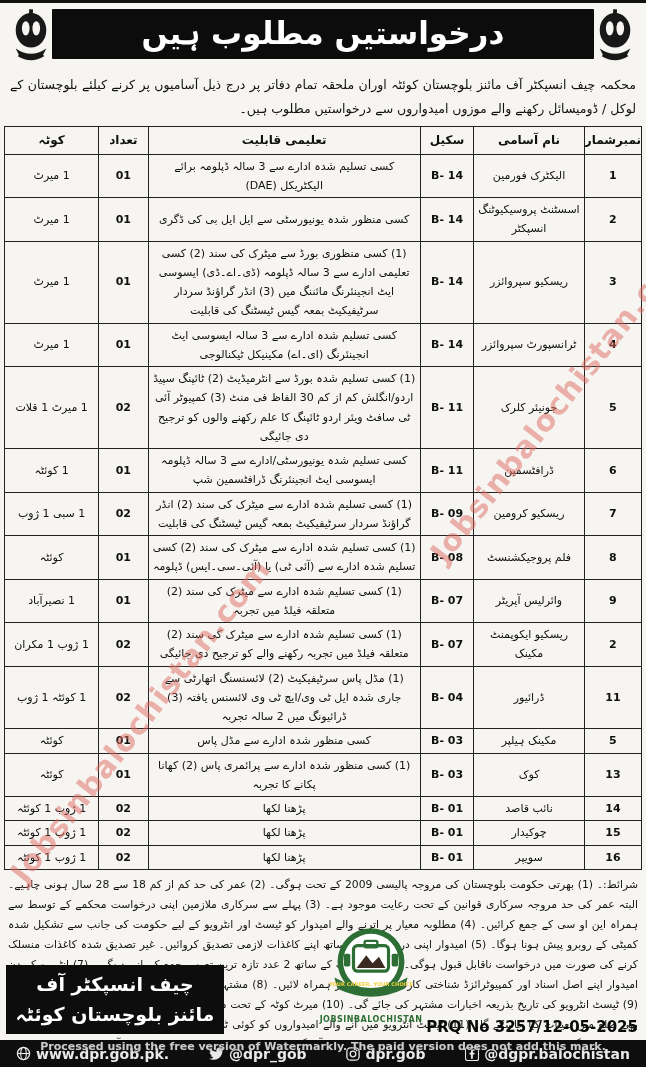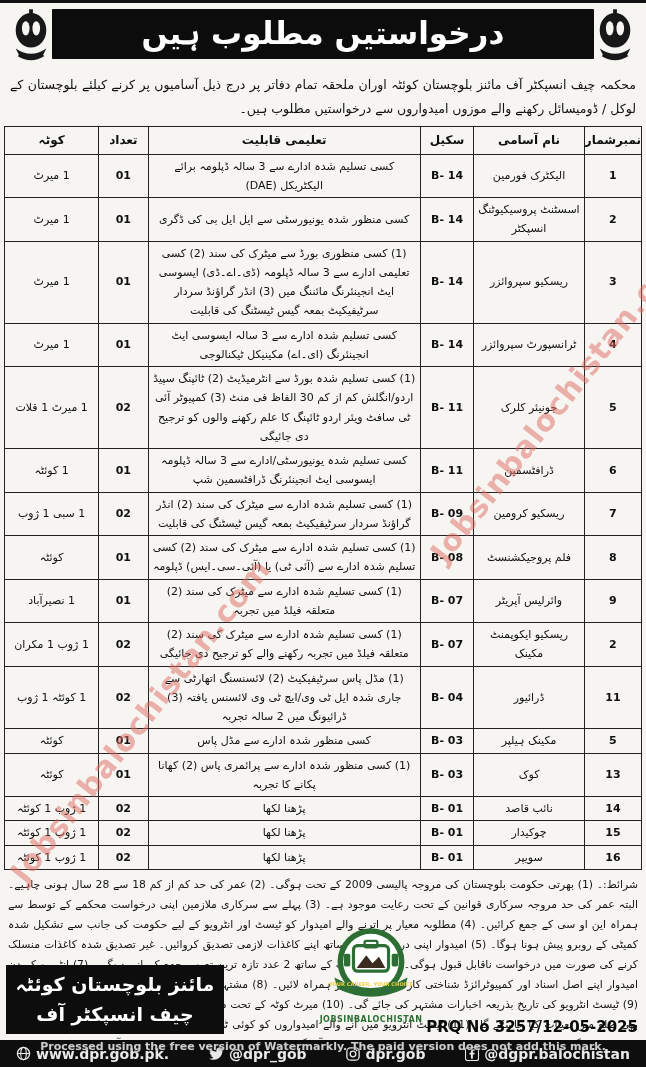--- a/index.html
+++ b/index.html
@@ -260,22 +260,22 @@
           <td class="cell-count">02</td>
           <td class="cell-quota">1 ژوب 1 کوئٹہ</td>
         </tr>
       </tbody>
   </table>
 
   <div class="conditions">شرائط:۔ (1) بھرتی حکومت بلوچستان کی مروجہ پالیسی 2009 کے تحت ہوگی۔ (2) عمر کی حد کم از کم 18 سے 28 سال ہونی چاہیے۔ البتہ عمر کی حد مروجہ سرکاری قوانین کے تحت رعایت موجود ہے۔ (3) پہلے سے سرکاری ملازمین اپنی درخواست محکمے کے توسط سے ہمراہ این او سی کے جمع کرائیں۔ (4) مطلوبہ معیار پر اترنے والے امیدوار کو ٹیسٹ اور انٹرویو کے لیے حکومت کی جانب سے تشکیل شدہ کمیٹی کے روبرو پیش ہونا ہوگا۔ (5) امیدوار اپنی درخواست کے ساتھ اپنے کاغذات لازمی تصدیق کروائیں۔ غیر تصدیق شدہ کاغذات منسلک کرنے کی صورت میں درخواست ناقابل قبول ہوگی۔ (6) درخواست کے ساتھ 2 عدد تازہ ترین تصویر جمع کروانی ہوگی۔ (7) انٹرویو کے دن امیدوار اپنے اصل اسناد اور کمپیوٹرائزڈ شناختی کارڈ لازمی طور پر ہمراہ لائیں۔ (8) مشتہر شدہ آسامیوں میں کمی بیشی ہوسکتی ہے۔ (9) ٹیسٹ انٹرویو کی تاریخ بذریعہ اخبارات مشتہر کی جائے گی۔ (10) میرٹ کوٹہ کے تحت منتخب ہونے والے امیدوار کو صوبہ بھر میں کسی بھی ضلع میں تعینات کیا جاسکے گا۔ (11) ٹیسٹ انٹرویو میں آنے والے امیدواروں کو کوئی ٹی اے/ڈی اے نہیں دیا جائے گا۔ (12) نامکمل اور مقررہ تاریخ گزرنے کے بعد موصول ہونے والی درخواستوں پر غور نہیں آئے گی۔ (13) درخواستیں دفتر چیف انسپکٹر آف مائنز لنک سریاب روڈ کوئٹہ میں زیادہ سے زیادہ 28 فروری 2025 تک لازمی جمع کرانی چاہیے۔</div>
 
   <div class="footer">
     <div class="sigbox">
+      <div>چیف انسپکٹر آف</div>
       <div>مائنز بلوچستان کوئٹہ</div>
-      <div>چیف انسپکٹر آف</div>
     </div>
 
     <div class="joblogo">
       <svg width="96" height="86" viewBox="0 0 120 108">
         <circle cx="60" cy="46" r="42" fill="#2c6e33"></circle>
         <circle cx="60" cy="46" r="35" fill="#ffffff"></circle>
         <rect x="26" y="36" width="8" height="16" rx="2" fill="#2c6e33"></rect>
         <rect x="86" y="36" width="8" height="16" rx="2" fill="#2c6e33"></rect>
         <rect x="38" y="26" width="44" height="32" rx="5" fill="none" stroke="#2c6e33" stroke-width="4"></rect>
         <rect x="52" y="20" width="16" height="8" rx="2" fill="none" stroke="#2c6e33" stroke-width="3"></rect>

